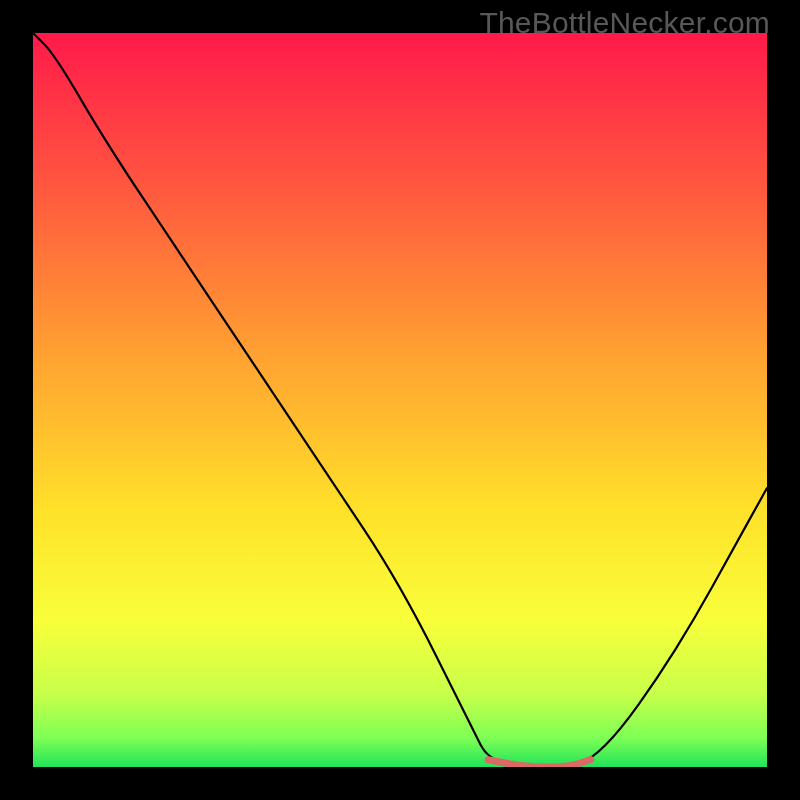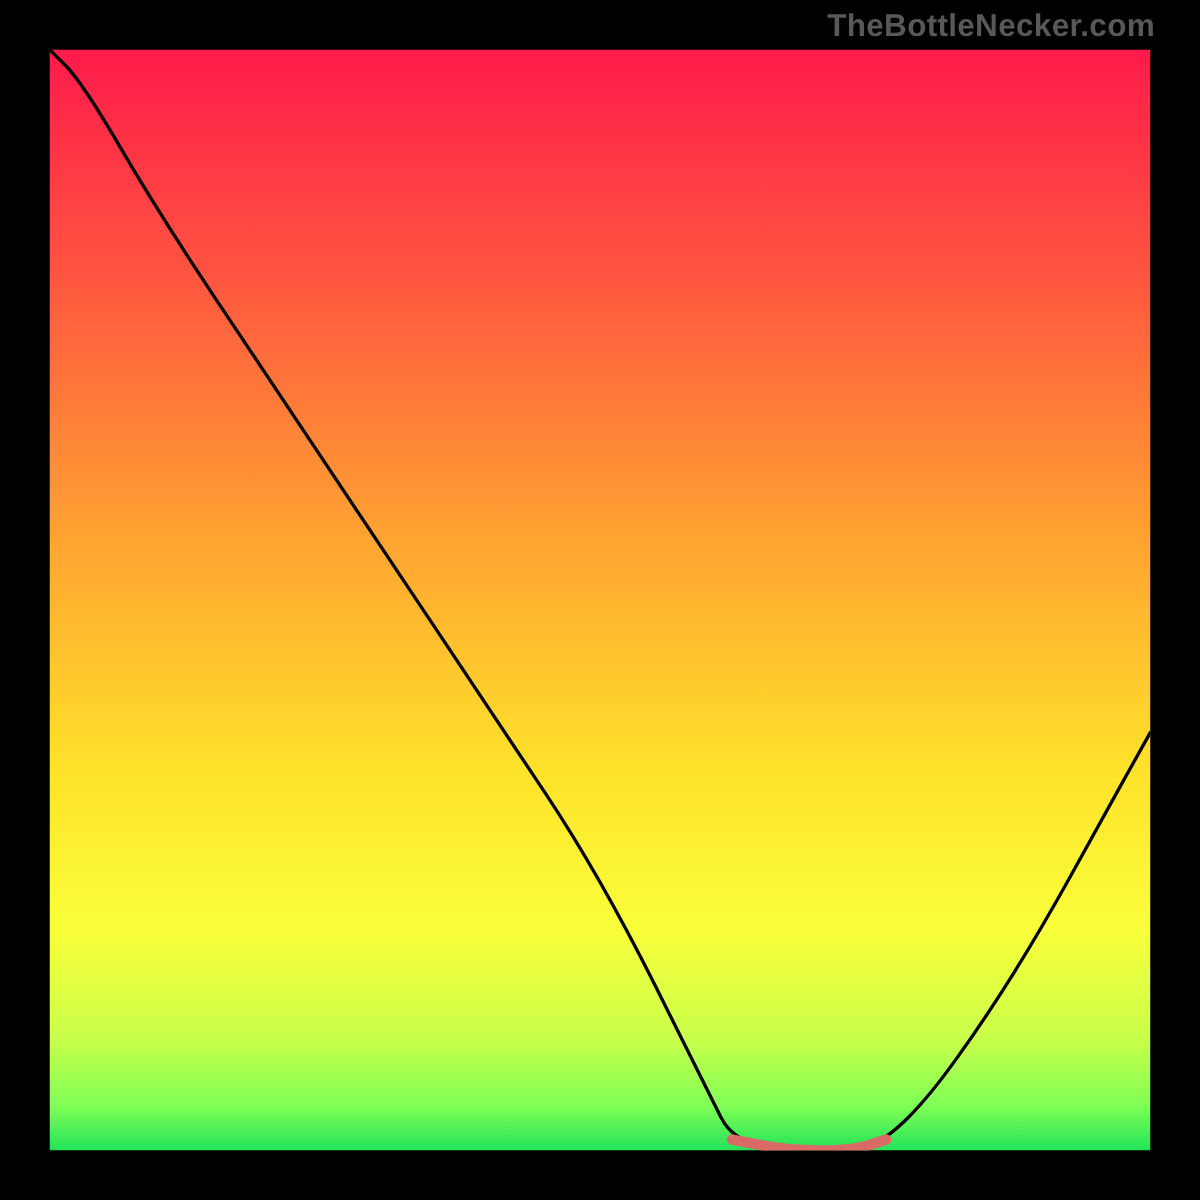--- a/index.html
+++ b/index.html
@@ -38,22 +38,22 @@
     left: 0;
     top: 0;
     width: 734px;
     height: 734px;
   }
   .watermark {
     position: absolute;
     top: 6px;
     right: 30px;
     color: #58585a;
-    font-size: 21px;
-    font-weight: 700;
+    font-size: 30px;
+    font-weight: 400;
     letter-spacing: 0.2px;
   }
 </style>
 </head>
 <body>
 
 <div class="frame">
 
   <div class="watermark">TheBottleNecker.com</div>
 

